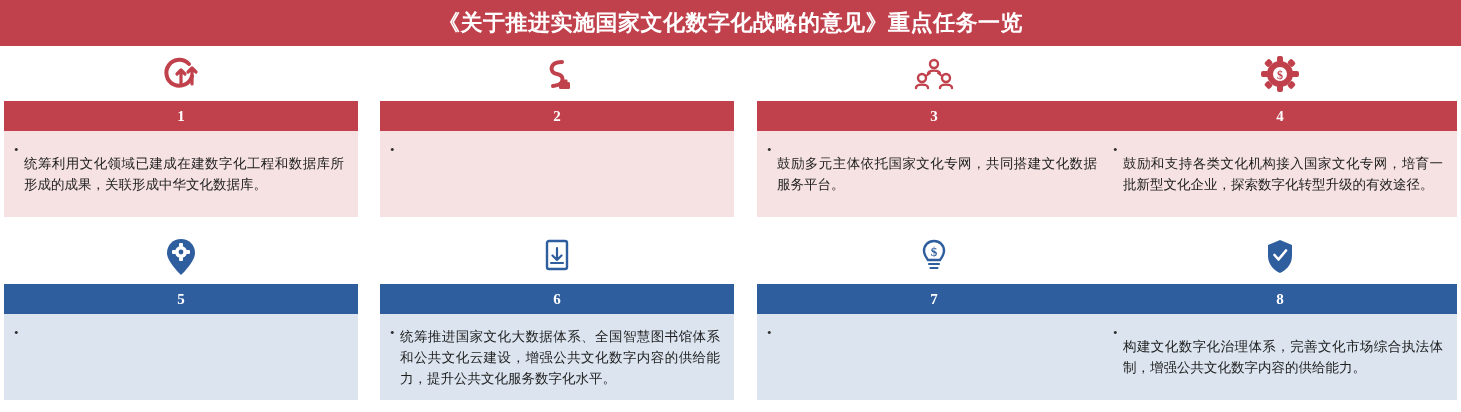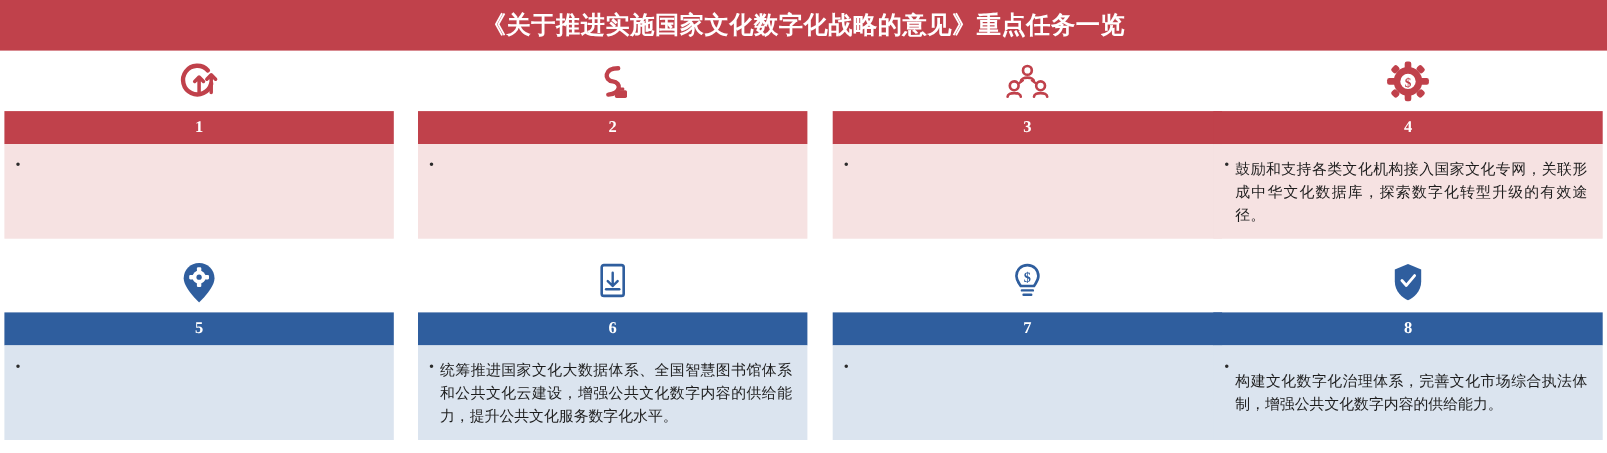--- a/index.html
+++ b/index.html
@@ -144,20 +144,21 @@
             <svg class="icon-svg" width="44" height="40" viewBox="0 0 44 40">
               <path d="M30 10 A13 13 0 1 0 33 22" fill="none" stroke="#c0414b" stroke-width="4" stroke-linecap="round"></path>
               <path d="M22 16 L22 30 M18 20 L22 16 L26 20" fill="none" stroke="#c0414b" stroke-width="3.2" stroke-linecap="round" stroke-linejoin="round"></path>
               <path d="M33 30 L33 14 M29 18 L33 14 L37 18" fill="none" stroke="#c0414b" stroke-width="3.2" stroke-linecap="round" stroke-linejoin="round"></path>
             </svg>
           </span>
         </div>
         <div class="num-bar">1</div>
         <div class="body-box">
           <span class="bullet">•</span>
+          <span class="body-text">统筹利用文化领域已建成在建数字化工程和数据库所形成的成果，关联形成中华文化数据库。</span>
         </div>
       </div>
 
       <div class="card card-1 theme-red">
         <div class="icon-zone">
           <span>
             <svg class="icon-svg" width="44" height="40" viewBox="0 0 44 40">
               <path d="M27 8 C14 8 14 19 22 20 C30 21 30 31 18 32" fill="none" stroke="#c0414b" stroke-width="4" stroke-linecap="round"></path>
               <rect x="24" y="28" width="11" height="7" rx="1.5" fill="#c0414b"></rect>
               <rect x="26.5" y="25.5" width="6" height="3" rx="1" fill="#c0414b"></rect>
@@ -180,20 +181,21 @@
               <path d="M5 34 C5 29.5 17 29.5 17 34" fill="none" stroke="#c0414b" stroke-width="2.4" stroke-linecap="round"></path>
               <circle cx="35" cy="24" r="4" fill="none" stroke="#c0414b" stroke-width="2.4"></circle>
               <path d="M29 34 C29 29.5 41 29.5 41 34" fill="none" stroke="#c0414b" stroke-width="2.4" stroke-linecap="round"></path>
               <path d="M19 19 L15 22 M27 19 L31 22" stroke="#c0414b" stroke-width="2" stroke-linecap="round"></path>
             </svg>
           </span>
         </div>
         <div class="num-bar">3</div>
         <div class="body-box">
           <span class="bullet">•</span>
+          <span class="body-text">鼓励多元主体依托国家文化专网，共同搭建文化数据服务平台。</span>
         </div>
       </div>
 
       <div class="card card-3 theme-red">
         <div class="icon-zone">
           <span>
             <svg class="icon-svg" width="42" height="40" viewBox="0 0 42 40">
               <g fill="#c0414b">
                 <circle cx="21" cy="20" r="13"></circle>
                 <rect x="18" y="2" width="6" height="8" rx="2"></rect>
@@ -206,21 +208,21 @@
                 <rect x="29" y="28" width="7" height="6" rx="2" transform="rotate(-45 32.5 31)"></rect>
               </g>
               <circle cx="21" cy="20" r="7" fill="#ffffff"></circle>
               <text x="21" y="25" font-family="Liberation Serif, serif" font-size="12" font-weight="bold" fill="#c0414b" text-anchor="middle">$</text>
             </svg>
           </span>
         </div>
         <div class="num-bar">4</div>
         <div class="body-box">
           <span class="bullet">•</span>
-          <span class="body-text">鼓励和支持各类文化机构接入国家文化专网，关联形成中华文化数据库，探索数字化转型升级的有效途径。</span>
+          <span class="body-text">鼓励和支持各类文化机构接入国家文化专网，培育一批新型文化企业，探索数字化转型升级的有效途径。</span>
         </div>
       </div>
     </div>
 
     <div class="row row-2">
 
       <div class="card card-0 theme-blue">
         <div class="icon-zone">
           <span>
             <svg class="icon-svg" width="34" height="42" viewBox="0 0 34 42">

